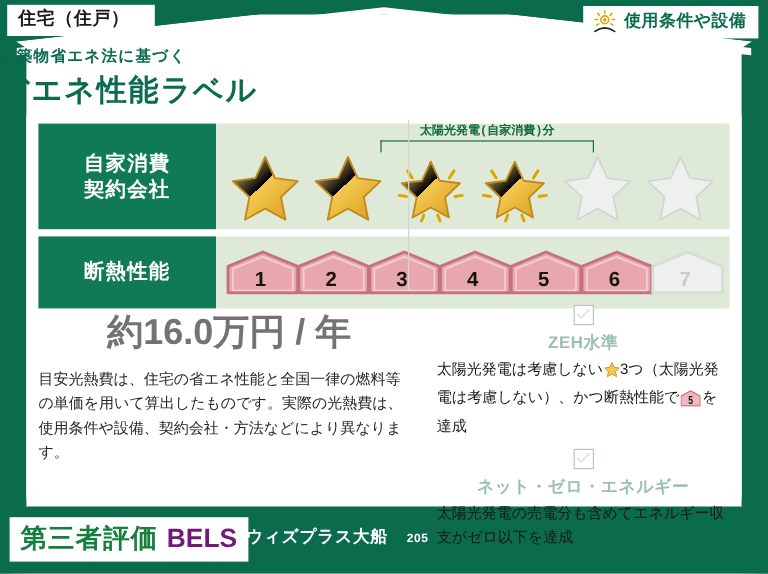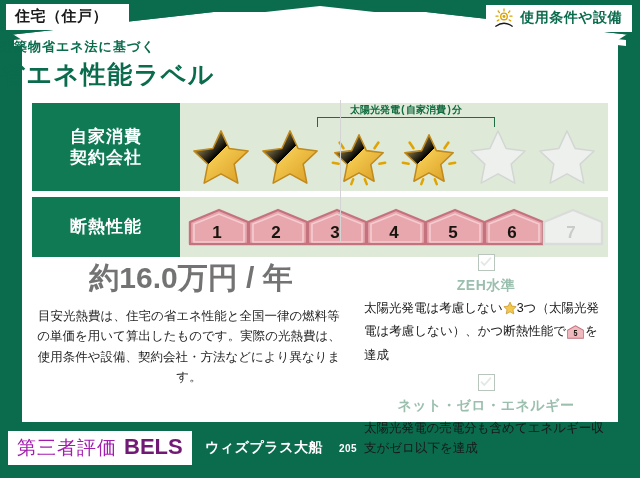--- a/index.html
+++ b/index.html
@@ -120,21 +120,21 @@
   .cost-head .line{flex:1;height:1px;background:#2e2e2e;}
   .cost-head .t{
     color:#0a6b4d;font-size:15px;font-weight:bold;letter-spacing:1px;white-space:nowrap;
   }
   .cost-value{
     text-align:center;color:#737373;font-size:30px;font-weight:bold;
     letter-spacing:0px;margin-top:7px;line-height:1.1;
   }
   .cost-note{
     margin-top:12px;color:#262626;font-size:12.5px;line-height:1.62;
-    letter-spacing:0px;text-align:center;padding-right:4px;
+    letter-spacing:0px;text-align:left;padding-right:4px;
   }
   
   .crit{margin-bottom:9px;}
   .crit-head{display:flex;align-items:center;gap:6px;flex-direction:column;}
   .chk{
     width:15px;height:15px;border:1px solid #b9c6bd;background:#fff;
     display:block;flex:0 0 15px;position:relative;
   }
   .chk svg{position:absolute;left:1px;top:1px;width:12px;height:12px;}
   .crit-title{color:#9bbfae;font-size:14px;font-weight:bold;letter-spacing:.5px;}
@@ -145,21 +145,21 @@
   .inline-grade{display:inline-block;vertical-align:-4px;margin:0 1px;}
   
   .footer{
     position:absolute;left:0;bottom:0;width:640px;height:56px;z-index:6;
   }
   .bels{
     position:absolute;left:8px;top:9px;
     background:#ffffff;padding:3px 9px 4px 9px;
     display:flex;align-items:baseline;gap:7px;
   }
-  .bels .jp{color:#a21caf;font-size:19px;font-weight:normal;letter-spacing:1px;}
+  .bels .jp{color:#15803d;font-size:22px;font-weight:bold;letter-spacing:1px;}
   .bels .en{color:#701a75;font-size:22px;font-weight:bold;letter-spacing:0px;}
   .bldg{
     position:absolute;left:205px;top:17px;
     color:#ffffff;font-size:14px;font-weight:bold;letter-spacing:.5px;
     display:flex;gap:16px;align-items:baseline;
   }
   .bldg .rm{font-size:10px;}
   .evald{
     position:absolute;right:10px;top:10px;text-align:right;
   }

